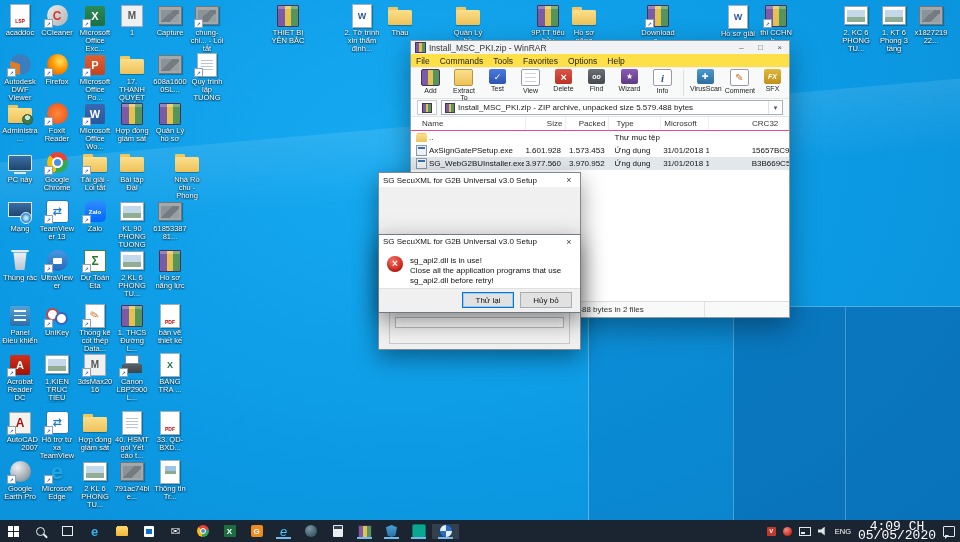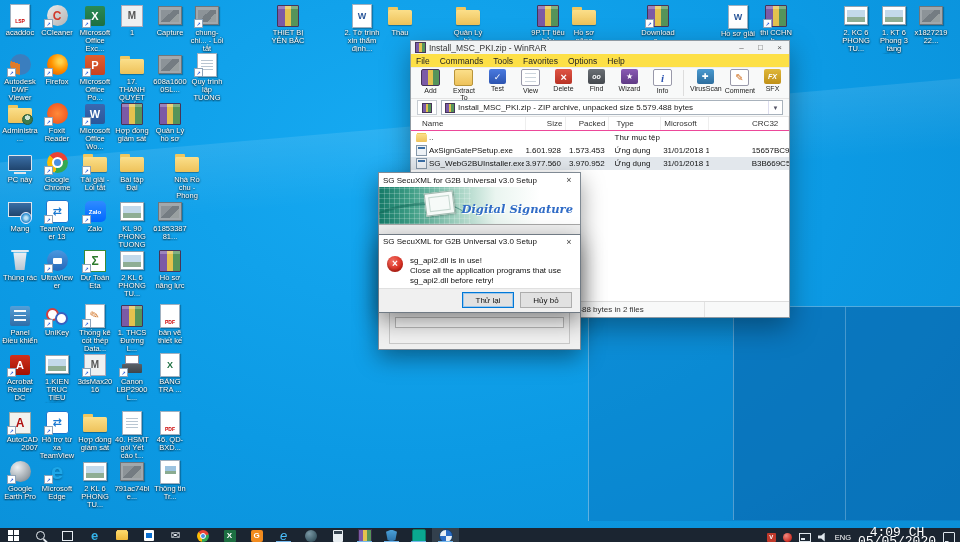--- a/index.html
+++ b/index.html
@@ -179,22 +179,22 @@
     color:#fff;display:flex;align-items:center;justify-content:center;font-size:10px;font-weight:bold;
     box-shadow:inset 0 -2px 3px rgba(0,0,0,.25);}
   .err-msg{font-size:8px;line-height:10px;color:#111;}
   .err-btns{height:24px;background:#f0f0f0;border-top:1px solid #e0e0e0;display:flex;align-items:center;
     justify-content:flex-end;gap:6px;padding-right:8px;}
   .btn{min-width:38px;height:14px;background:#e1e1e1;border:1px solid #adadad;font-size:8px;color:#111;
     display:flex;align-items:center;justify-content:center;padding:0 6px;}
   .btn.primary{border:1px solid #0078d7;box-shadow:inset 0 0 0 1px #9ec7ea;}
 
   
-  #taskbar{position:absolute;left:0;bottom:0;width:960px;height:14px;background:#1b2531;z-index:50;
-    display:flex;align-items:flex-start;color:#fff;}
+  #taskbar{position:absolute;left:0;bottom:0;width:960px;height:22px;background:#1b2531;z-index:50;
+    display:flex;align-items:center;color:#fff;}
   .tbi{width:27px;display:flex;align-items:center;justify-content:center;position:relative;flex:none;}
   .tbi.run::after{content:"";position:absolute;bottom:0;left:6px;right:6px;height:2px;background:#76b9ed;}
   .tbi.active{background:#33404d;}
   .tbi i{display:flex;align-items:center;justify-content:center;font-style:normal;}
   .k-start i{width:5px;height:5px;background:#fff;box-shadow:6px 0 #fff,0 6px #fff,6px 6px #fff;margin:-6px 6px 0 0;}
   .k-search i{width:7px;height:7px;border:1.5px solid #e8edf2;border-radius:50%;position:relative;}
   .k-search i::after{content:"";position:absolute;width:5px;height:1.5px;background:#e8edf2;right:-4px;bottom:-2px;transform:rotate(45deg);}
   .k-task-view i{width:9px;height:8px;border:1.5px solid #e8edf2;}
   .k-edge i::before{content:"e";color:#35b3e8;font-size:13px;font-weight:bold;}
   .k-file-explorer i{width:12px;height:9px;background:linear-gradient(#fdd96a,#f0b93b);border-radius:1px;box-shadow:0 -2px 0 -1px #f6d06a;}
@@ -517,21 +517,21 @@
       <div class="dicon" style="left: 77px; top: 410px;">
         <span class="ic t-folder"></span>
         <div class="dlabel">Hợp đồng giám sát</div>
       </div>
       <div class="dicon" style="left: 114px; top: 410px;">
         <span class="ic t-doc"></span>
         <div class="dlabel">40. HSMT gói Yết cáo t...</div>
       </div>
       <div class="dicon" style="left: 152px; top: 410px;">
         <span class="ic t-pdfdoc"></span>
-        <div class="dlabel">46. QD-BXD...</div>
+        <div class="dlabel">33. QD-BXD...</div>
       </div>
       <div class="dicon" style="left: 2px; top: 459px;">
         <span class="ic t-earth">
           <b class="sc"></b>
         </span>
         <div class="dlabel">Google Earth Pro</div>
       </div>
       <div class="dicon" style="left: 39px; top: 459px;">
         <span class="ic t-edge">
           <b class="sc"></b>
@@ -675,24 +675,20 @@
       <span class="st-b">Total 5.579.488 bytes in 2 files</span>
       <span class="st-c"></span>
     </div>
   </div>
 
   <div id="setup">
     <div class="dlg-title">
       <span class="t">SG SecuXML for G2B Universal v3.0 Setup</span>
       <span class="dlg-x">×</span>
     </div>
-    <div class="banner">
-      <span class="cert"></span>
-      <span class="bannertext">Digital Signature</span>
-    </div>
     <div class="gbox">
       <div class="trough"></div>
     </div>
   </div>
 
   <div id="errdlg">
     <div class="dlg-title">
       <span class="t">SG SecuXML for G2B Universal v3.0 Setup</span>
       <span class="dlg-x">×</span>
     </div>

